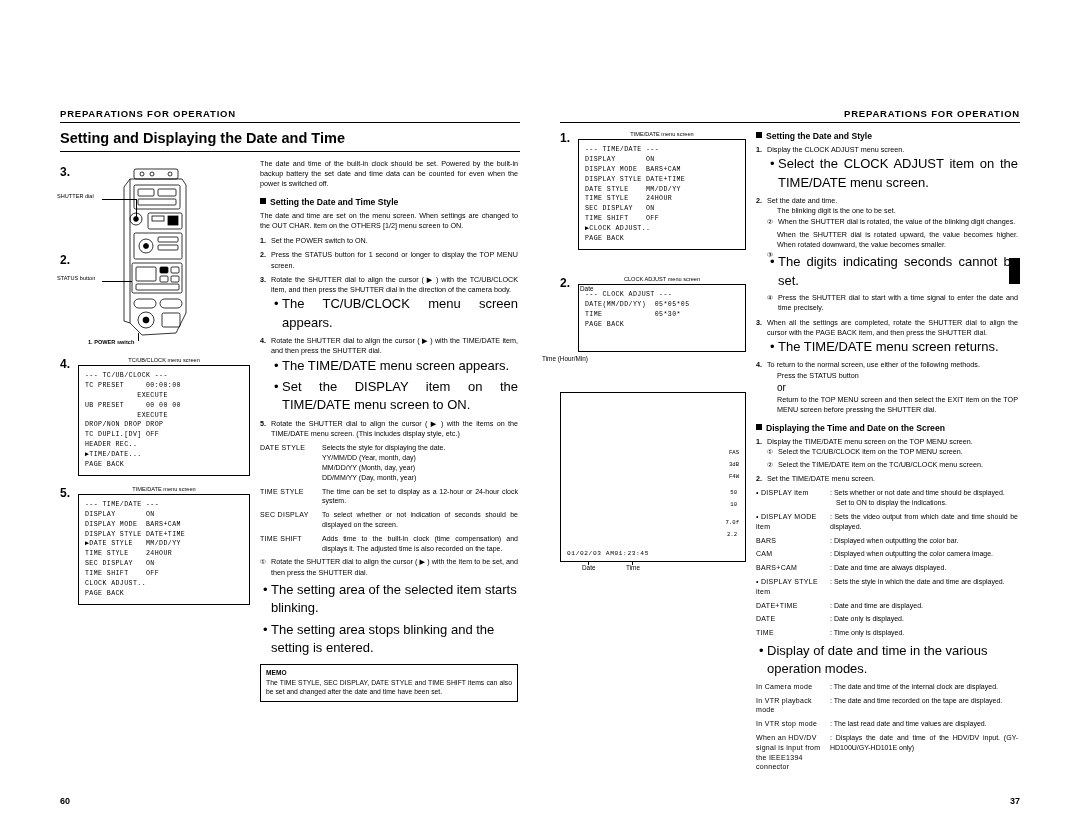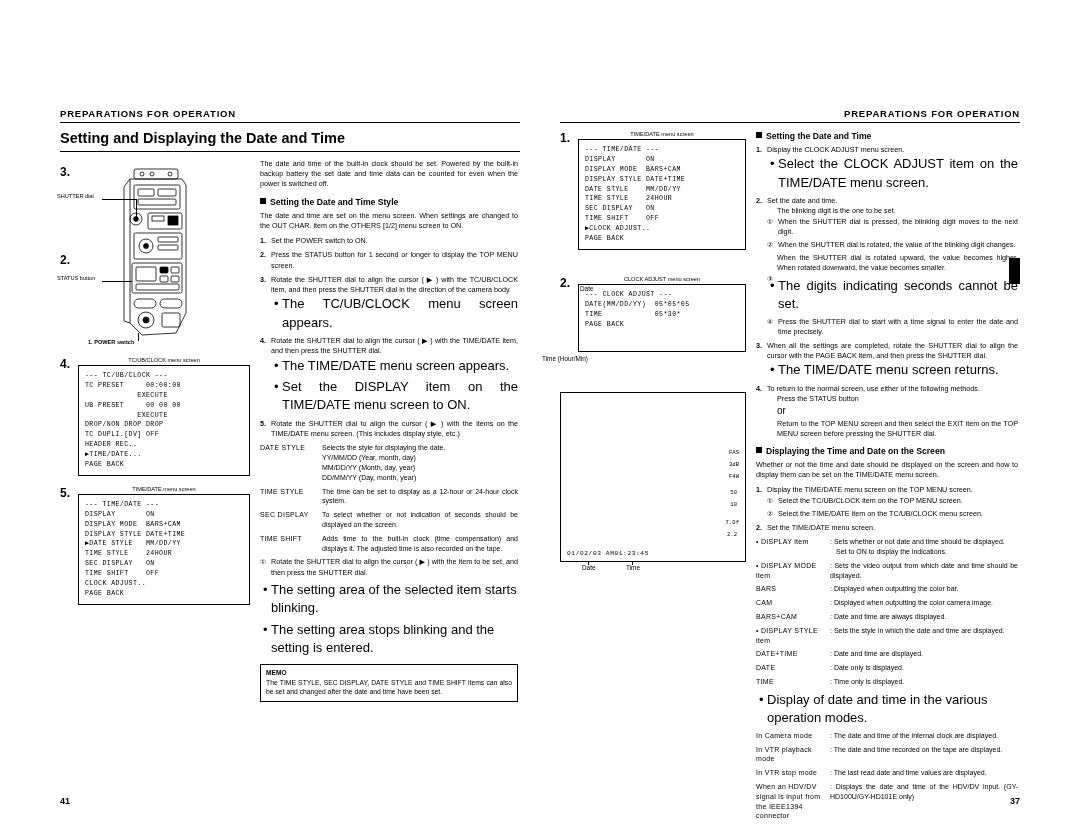--- a/index.html
+++ b/index.html
@@ -299,47 +299,45 @@
           <div style="position:relative;height:14px;">
             <div class="small" style="position:absolute;left:22px;top:2px;">Date</div>
             <div class="small" style="position:absolute;left:66px;top:2px;">Time</div>
             <div class="ptr" style="left:28px;top:0;width:0.8px;height:3px;"></div>
             <div class="ptr" style="left:72px;top:0;width:0.8px;height:3px;"></div>
           </div>
         </div>
       </div>
 
       <div class="colB" style="width:262px;">
-        <div class="sect" style="margin-top:0;"><span class="sq"></span><span>Setting the Date and Time</span></div>
+        <div class="sect" style="margin-top:0;"><span class="sq"></span><span>Setting the Date and Style</span></div>
 
         <ol class="steps">
           <li><span class="n">1.</span><span>Display the CLOCK ADJUST menu screen.</span>
             <div class="bullet">Select the CLOCK ADJUST item on the TIME/DATE menu screen.</div>
           </li>
           <li><span class="n">2.</span><span>Set the date and time.</span>
             <div class="indent" style="font-size:7.2px;line-height:1.42;">The blinking digit is the one to be set.</div>
-            <div class="circ"><span class="cn">①</span><span>When the SHUTTER dial is pressed, the blinking digit moves to the next digit.</span></div>
             <div class="circ"><span class="cn">②</span><span>When the SHUTTER dial is rotated, the value of the blinking digit changes.</span></div>
             <div class="indent" style="font-size:7.2px;line-height:1.42;text-align:justify;">When the SHUTTER dial is rotated upward, the value becomes higher. When rotated downward, the value becomes smaller.</div>
             <div class="circ"><span class="cn">③</span></div>
             <div class="bullet">The digits indicating seconds cannot be set.</div>
             <div class="circ"><span class="cn">④</span><span>Press the SHUTTER dial to start with a time signal to enter the date and time precisely.</span></div>
           </li>
           <li><span class="n">3.</span><span>When all the settings are completed, rotate the SHUTTER dial to align the cursor with the PAGE BACK item, and then press the SHUTTER dial.</span>
             <div class="bullet">The TIME/DATE menu screen returns.</div>
           </li>
           <li><span class="n">4.</span><span>To return to the normal screen, use either of the following methods.</span>
             <div class="indent" style="font-size:7.2px;line-height:1.42;">Press the STATUS button</div>
             <div class="indent" style="font-size:10px;line-height:1.42;">or</div>
             <div class="indent" style="font-size:7.2px;line-height:1.42;text-align:justify;">Return to the TOP MENU screen and then select the EXIT item on the TOP MENU screen before pressing the SHUTTER dial.</div>
           </li>
         </ol>
 
         <div class="sect"><span class="sq"></span><span>Displaying the Time and Date on the Screen</span></div>
-        <p>Whether or not the time and date should be displayed on the screen and how to display them can be set on the TIME/DATE menu screen.</p>
 
         <ol class="steps">
           <li><span class="n">1.</span><span>Display the TIME/DATE menu screen on the TOP MENU screen.</span>
             <div class="circ"><span class="cn">①</span><span>Select the TC/UB/CLOCK item on the TOP MENU screen.</span></div>
             <div class="circ"><span class="cn">②</span><span>Select the TIME/DATE item on the TC/UB/CLOCK menu screen.</span></div>
           </li>
           <li><span class="n">2.</span><span>Set the TIME/DATE menu screen.</span></li>
         </ol>
 
         <div style="margin-top:3px;">
@@ -401,15 +399,15 @@
           </div>
           <div class="dl dl3">
             <div class="dt">When an HDV/DV signal is input from the IEEE1394 connector</div>
             <div class="dd">: <span>Displays the date and time of the HDV/DV input. (GY-HD100U/GY-HD101E only)</span></div>
           </div>
         </div>
       </div>
     </div>
   </div>
 
-  <div class="pg pgl">41</div>
+  <div class="pg pgl">60</div>
   <div class="pg pgr">37</div>
 </div>
 
 </body></html>

